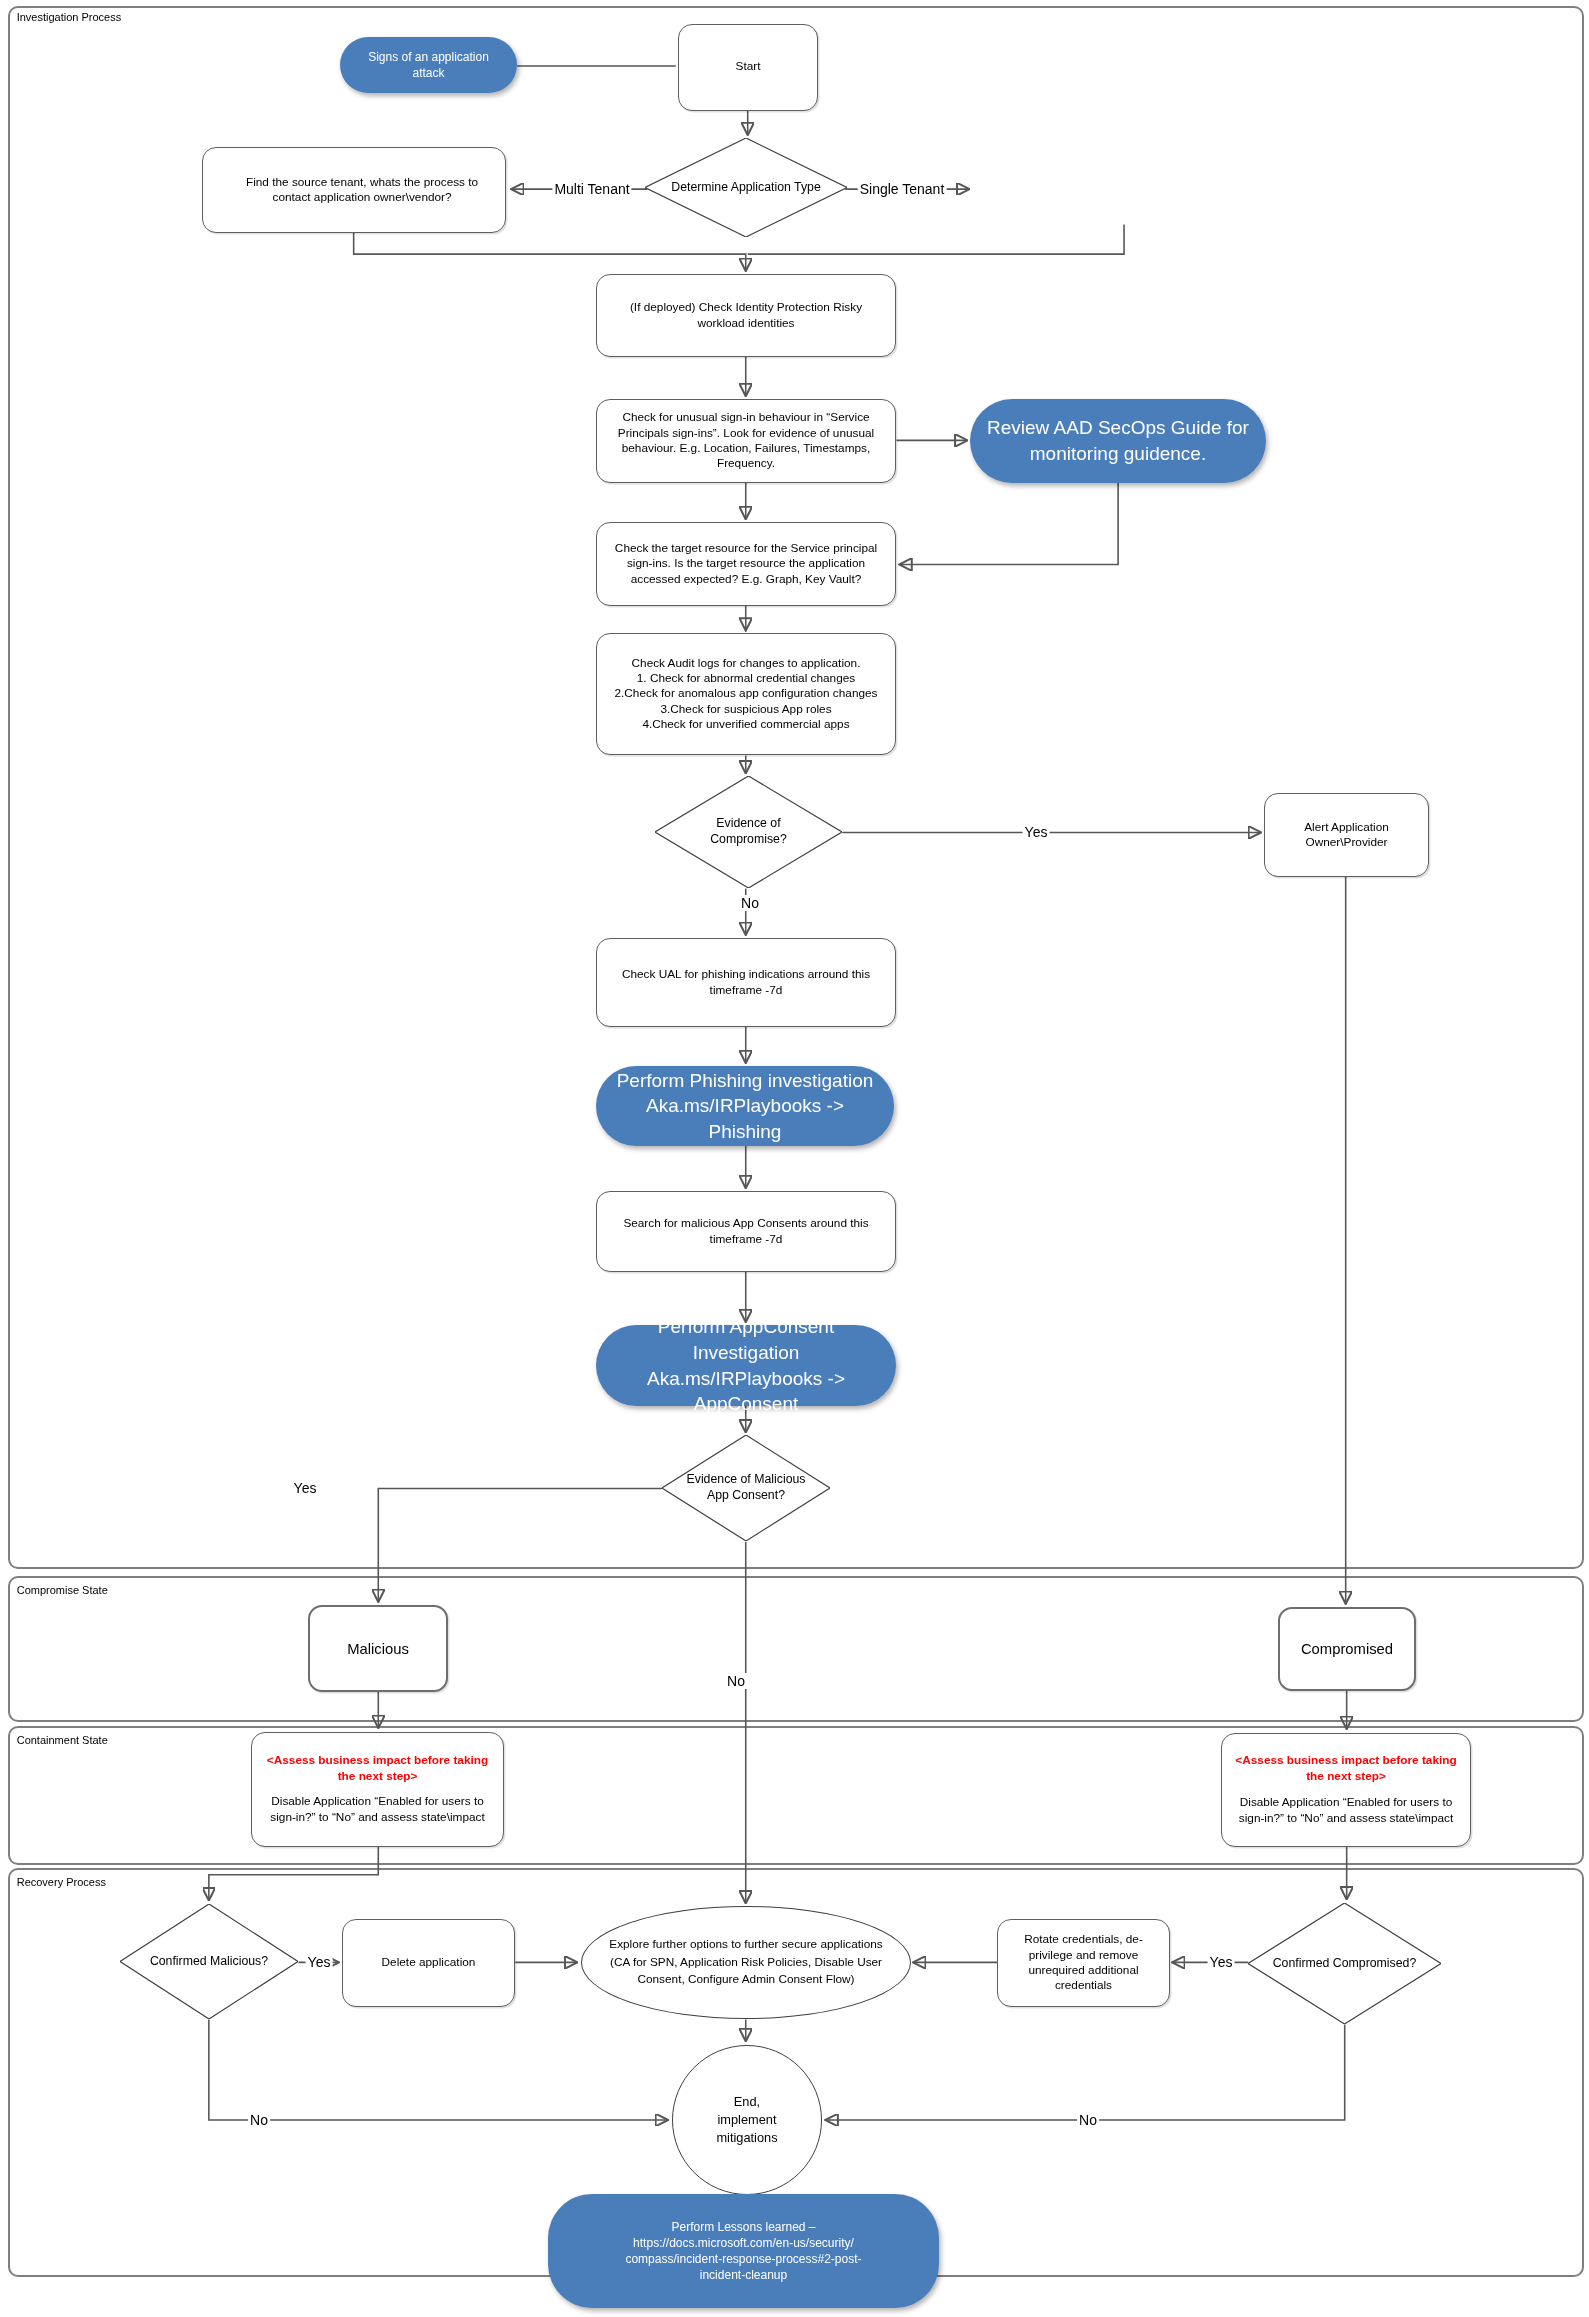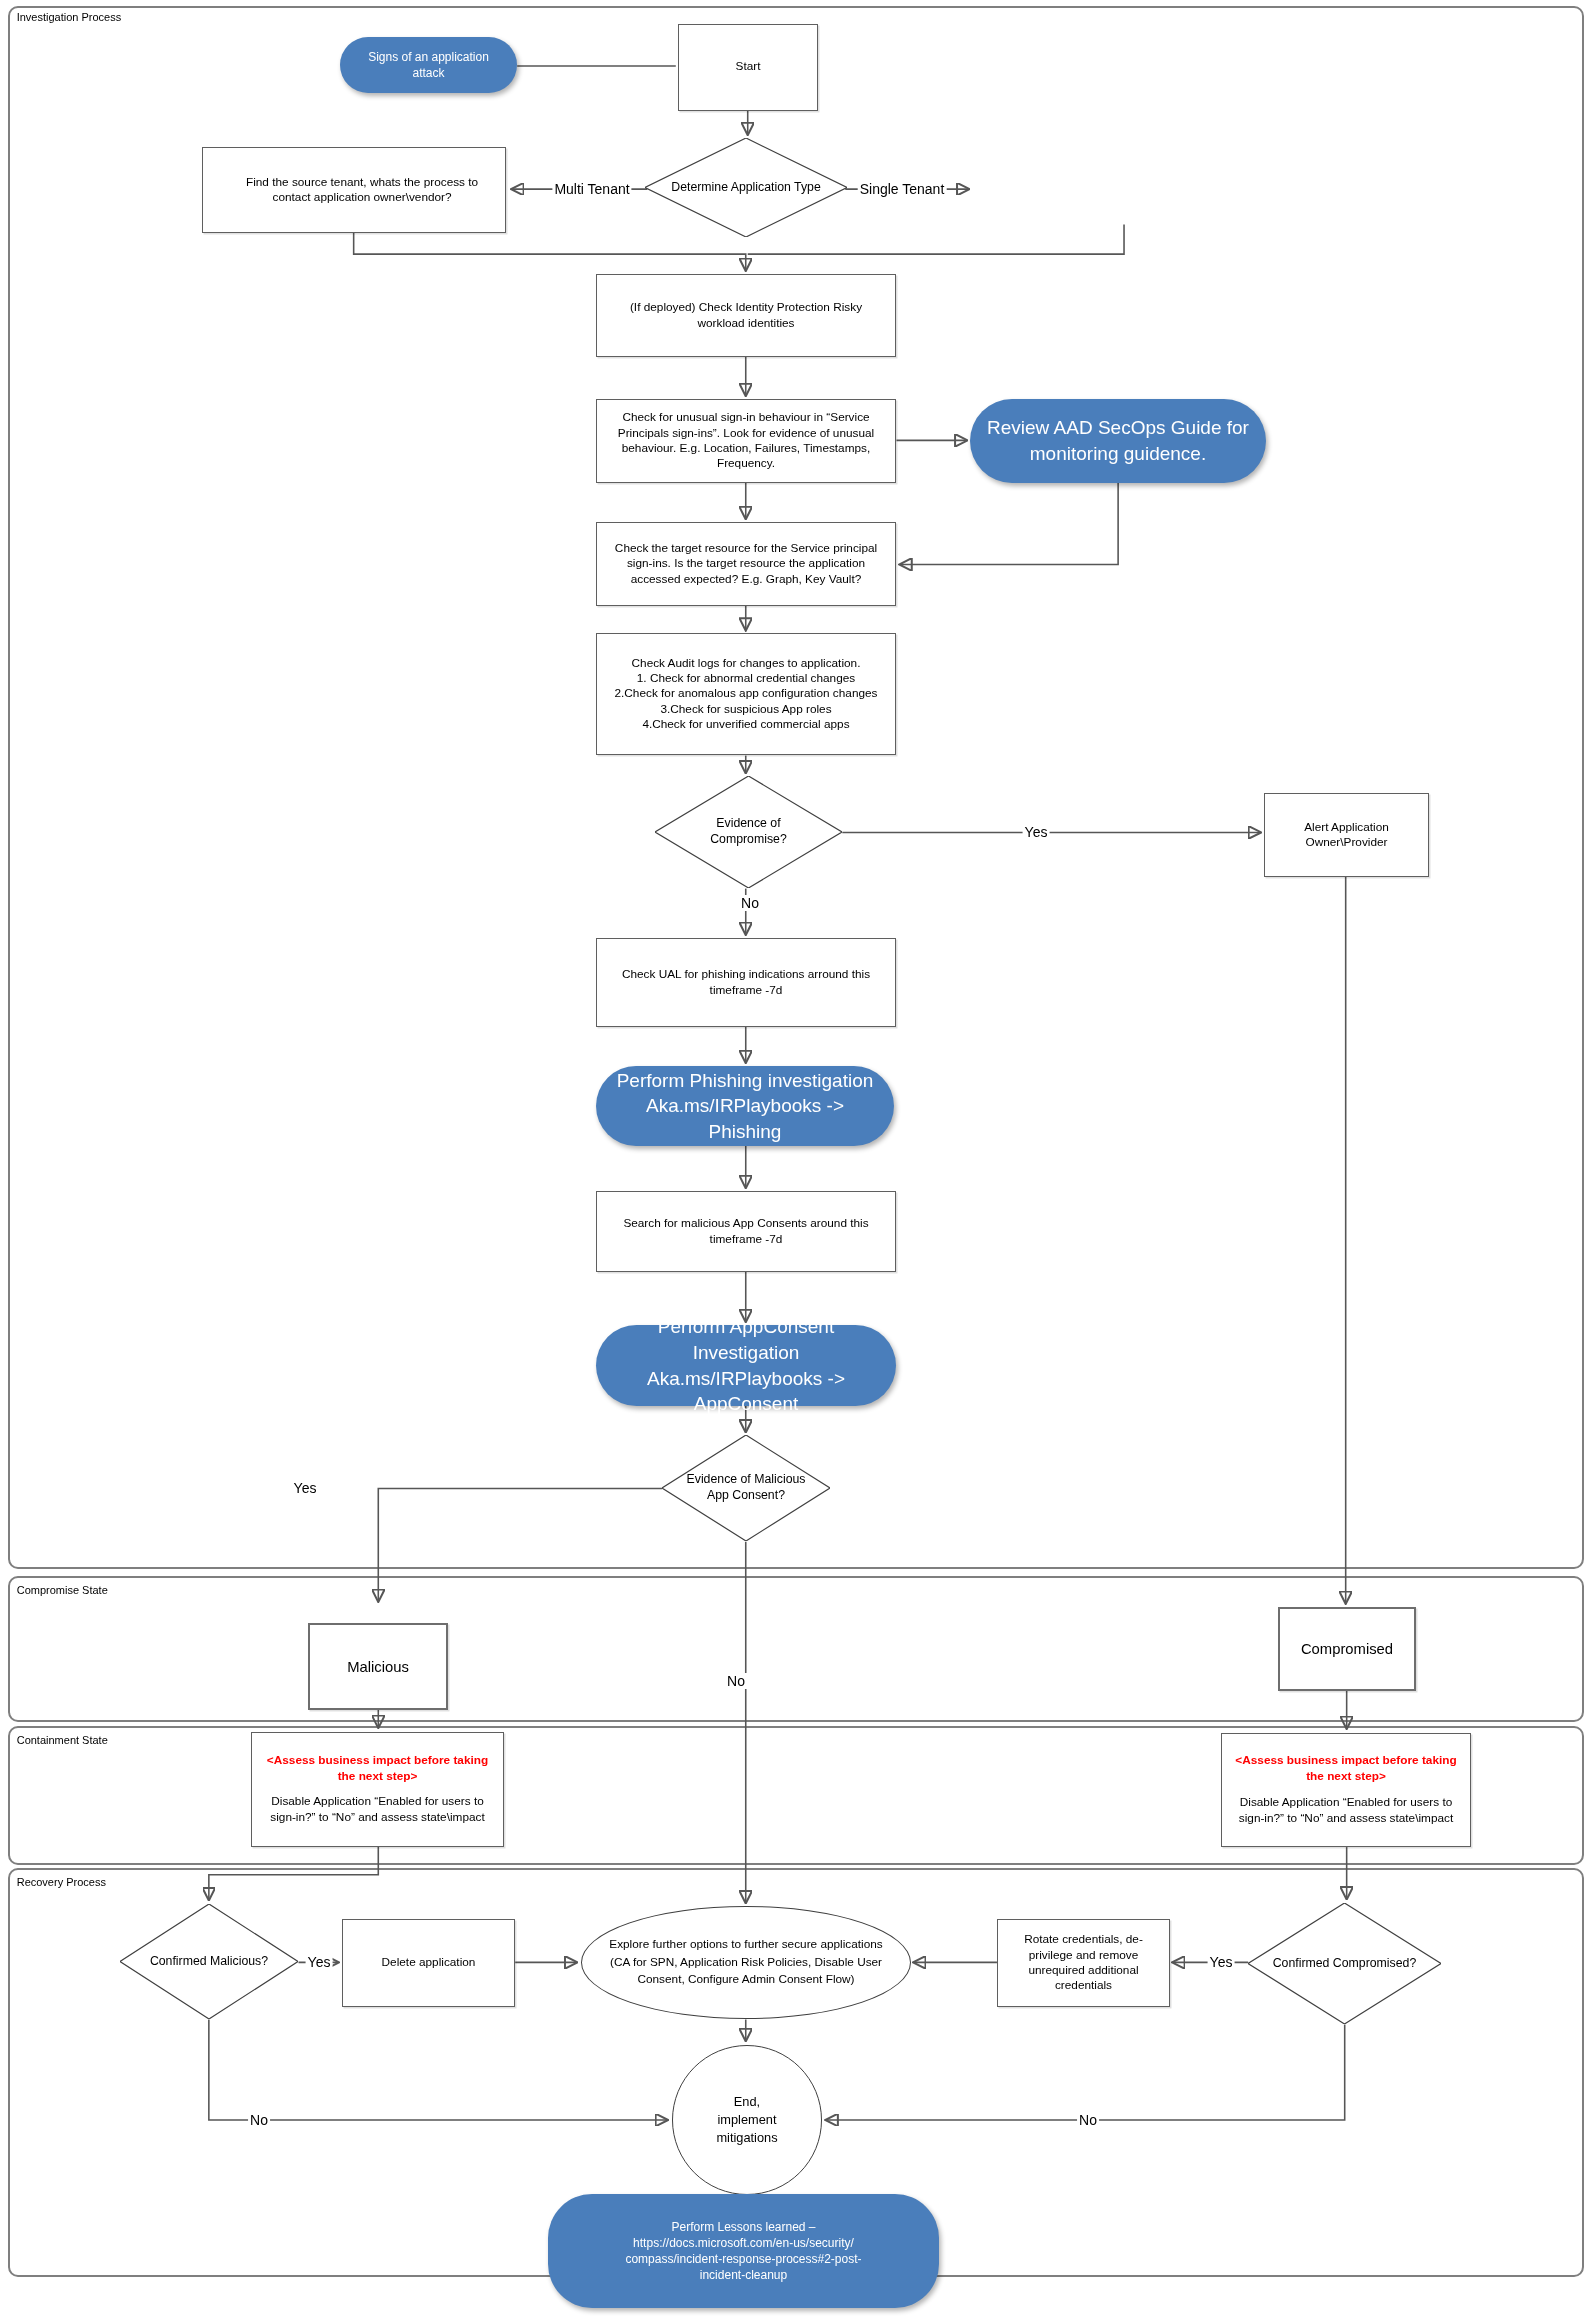--- a/index.html
+++ b/index.html
@@ -5,21 +5,21 @@
   html,body{margin:0;padding:0;background:#fff;}
   body{width:1590px;height:2318px;position:relative;font-family:"Liberation Sans",sans-serif;color:#000;}
   .stage{position:absolute;inset:0;width:1590px;height:2318px;}
   
   .panel{position:absolute;border:2px solid #7f7f7f;border-radius:9.9px;background:transparent;z-index:0;}
   .panel-label{position:absolute;font-size:11px;color:#000000;z-index:3;background:transparent;}
   
   svg.edges{position:absolute;left:0;top:0;z-index:1;}
   svg.edges path{fill:none;stroke:#565656;stroke-width:1.6px;}
   
-  .node{position:absolute;z-index:2;display:flex;align-items:center;justify-content:center;text-align:center;box-sizing:border-box;}
+  .node{position:absolute;z-index:2;display:flex;align-items:center;justify-content:center;text-align:center;box-sizing:border-box;border-radius:14px;}
   .process{background:#fff;border:1.5px solid #5f5f5f;box-shadow:1.5px 1.5px 0 rgba(0,0,0,0.12);font-size:11.8px;line-height:1.3;padding:3.9px 9.9px;}
   .process span{white-space:pre-line;}
   .stadium{background:var(--accent,#4a7ebb);color:#fff;border-radius:44px;box-shadow:2px 3px 4.9px rgba(0,0,0,0.30);font-size:19px;line-height:1.35;padding:5.9px 13.8px;}
   .stadium span{white-space:pre-line;}
   .stadium.small{font-size:12px;}
   .diamond{background:transparent;}
   .diamond svg{position:absolute;inset:0;width:100%;height:100%;}
   .diamond polygon{fill:#fff;stroke:#404040;stroke-width:1.2px;vector-effect:non-scaling-stroke;}
   .diamond-label{position:relative;z-index:2;font-size:12.3px;line-height:1.3;padding:0 25.6px;}
   .ellipse{background:#fff;border:1.4px solid #404040;border-radius:50%;font-size:11.8px;line-height:1.5;padding:9.9px 25.6px;}
@@ -160,21 +160,21 @@
 Aka.ms/IRPlaybooks -&gt; AppConsent</span>
   </div>
 
   <div class="node diamond" style="left:662px;top:1435px;width:168px;height:106px;">
     <svg viewBox="0 0 100 100" preserveAspectRatio="none">
         <polygon points="50,0 100,50 50,100 0,50"></polygon>
       </svg>
     <span class="diamond-label" style="padding:0 19.7px;">Evidence of Malicious App Consent?</span>
   </div>
 
-  <div class="node statebox" style="left:308px;top:1605px;width:140px;height:87px;margin-top:18px;">
+  <div class="node statebox" style="left:308px;top:1605px;width:140px;height:87px;">
     <span>Malicious</span>
   </div>
 
   <div class="node statebox" style="left:1278px;top:1607px;width:138px;height:84px;">
     <span>Compromised</span>
   </div>
 
   <div class="node containbox" style="left:251px;top:1732px;width:253px;height:115px;">
     <span class="warning">&lt;Assess business impact before taking the next step&gt;</span>
     <span>Disable Application “Enabled for users to sign-in?” to “No” and assess state\impact</span>

